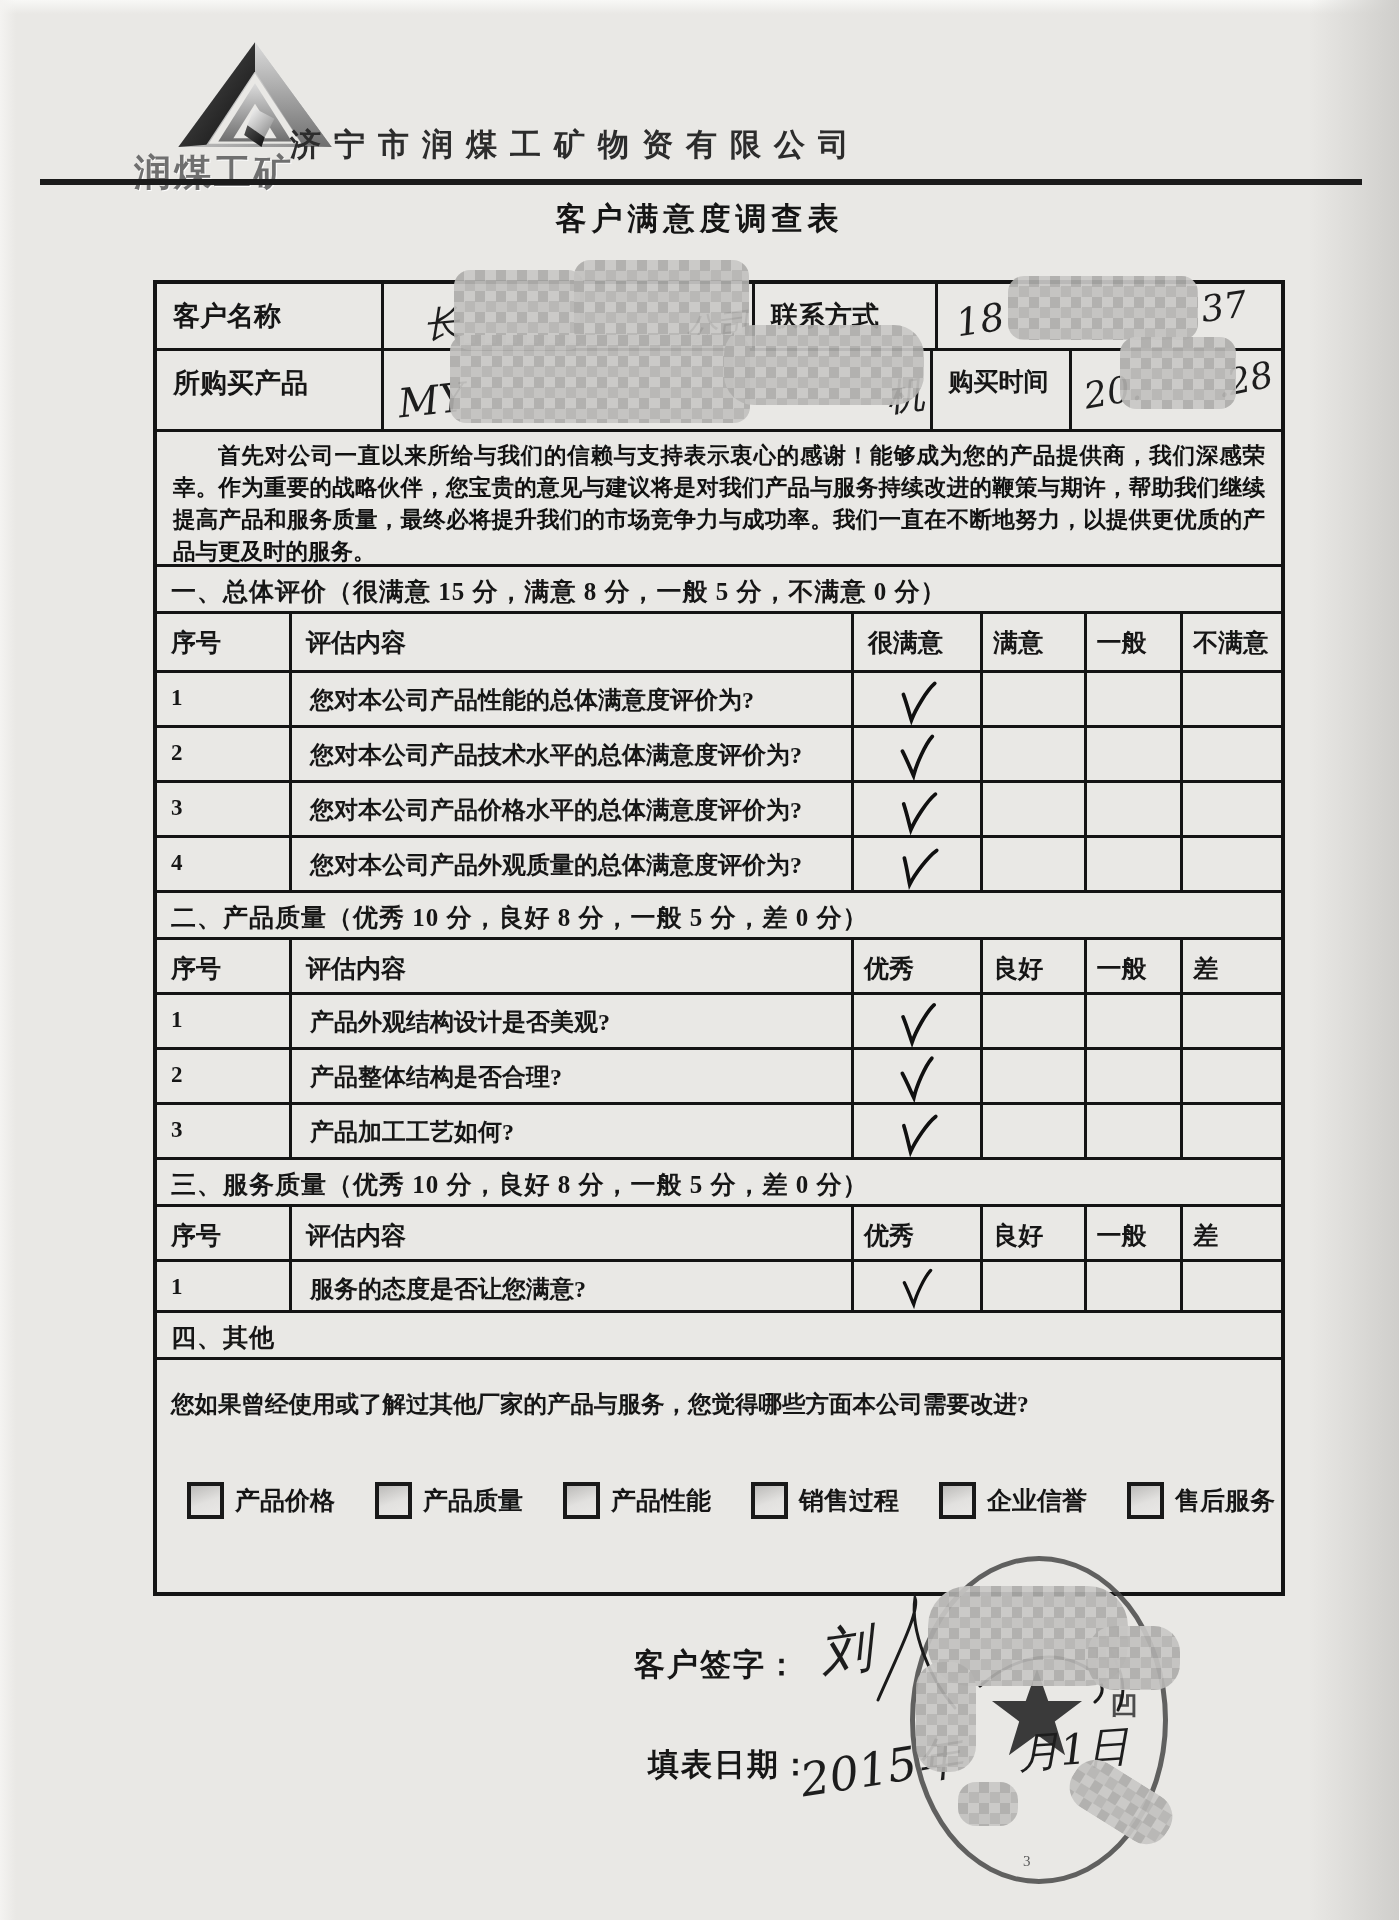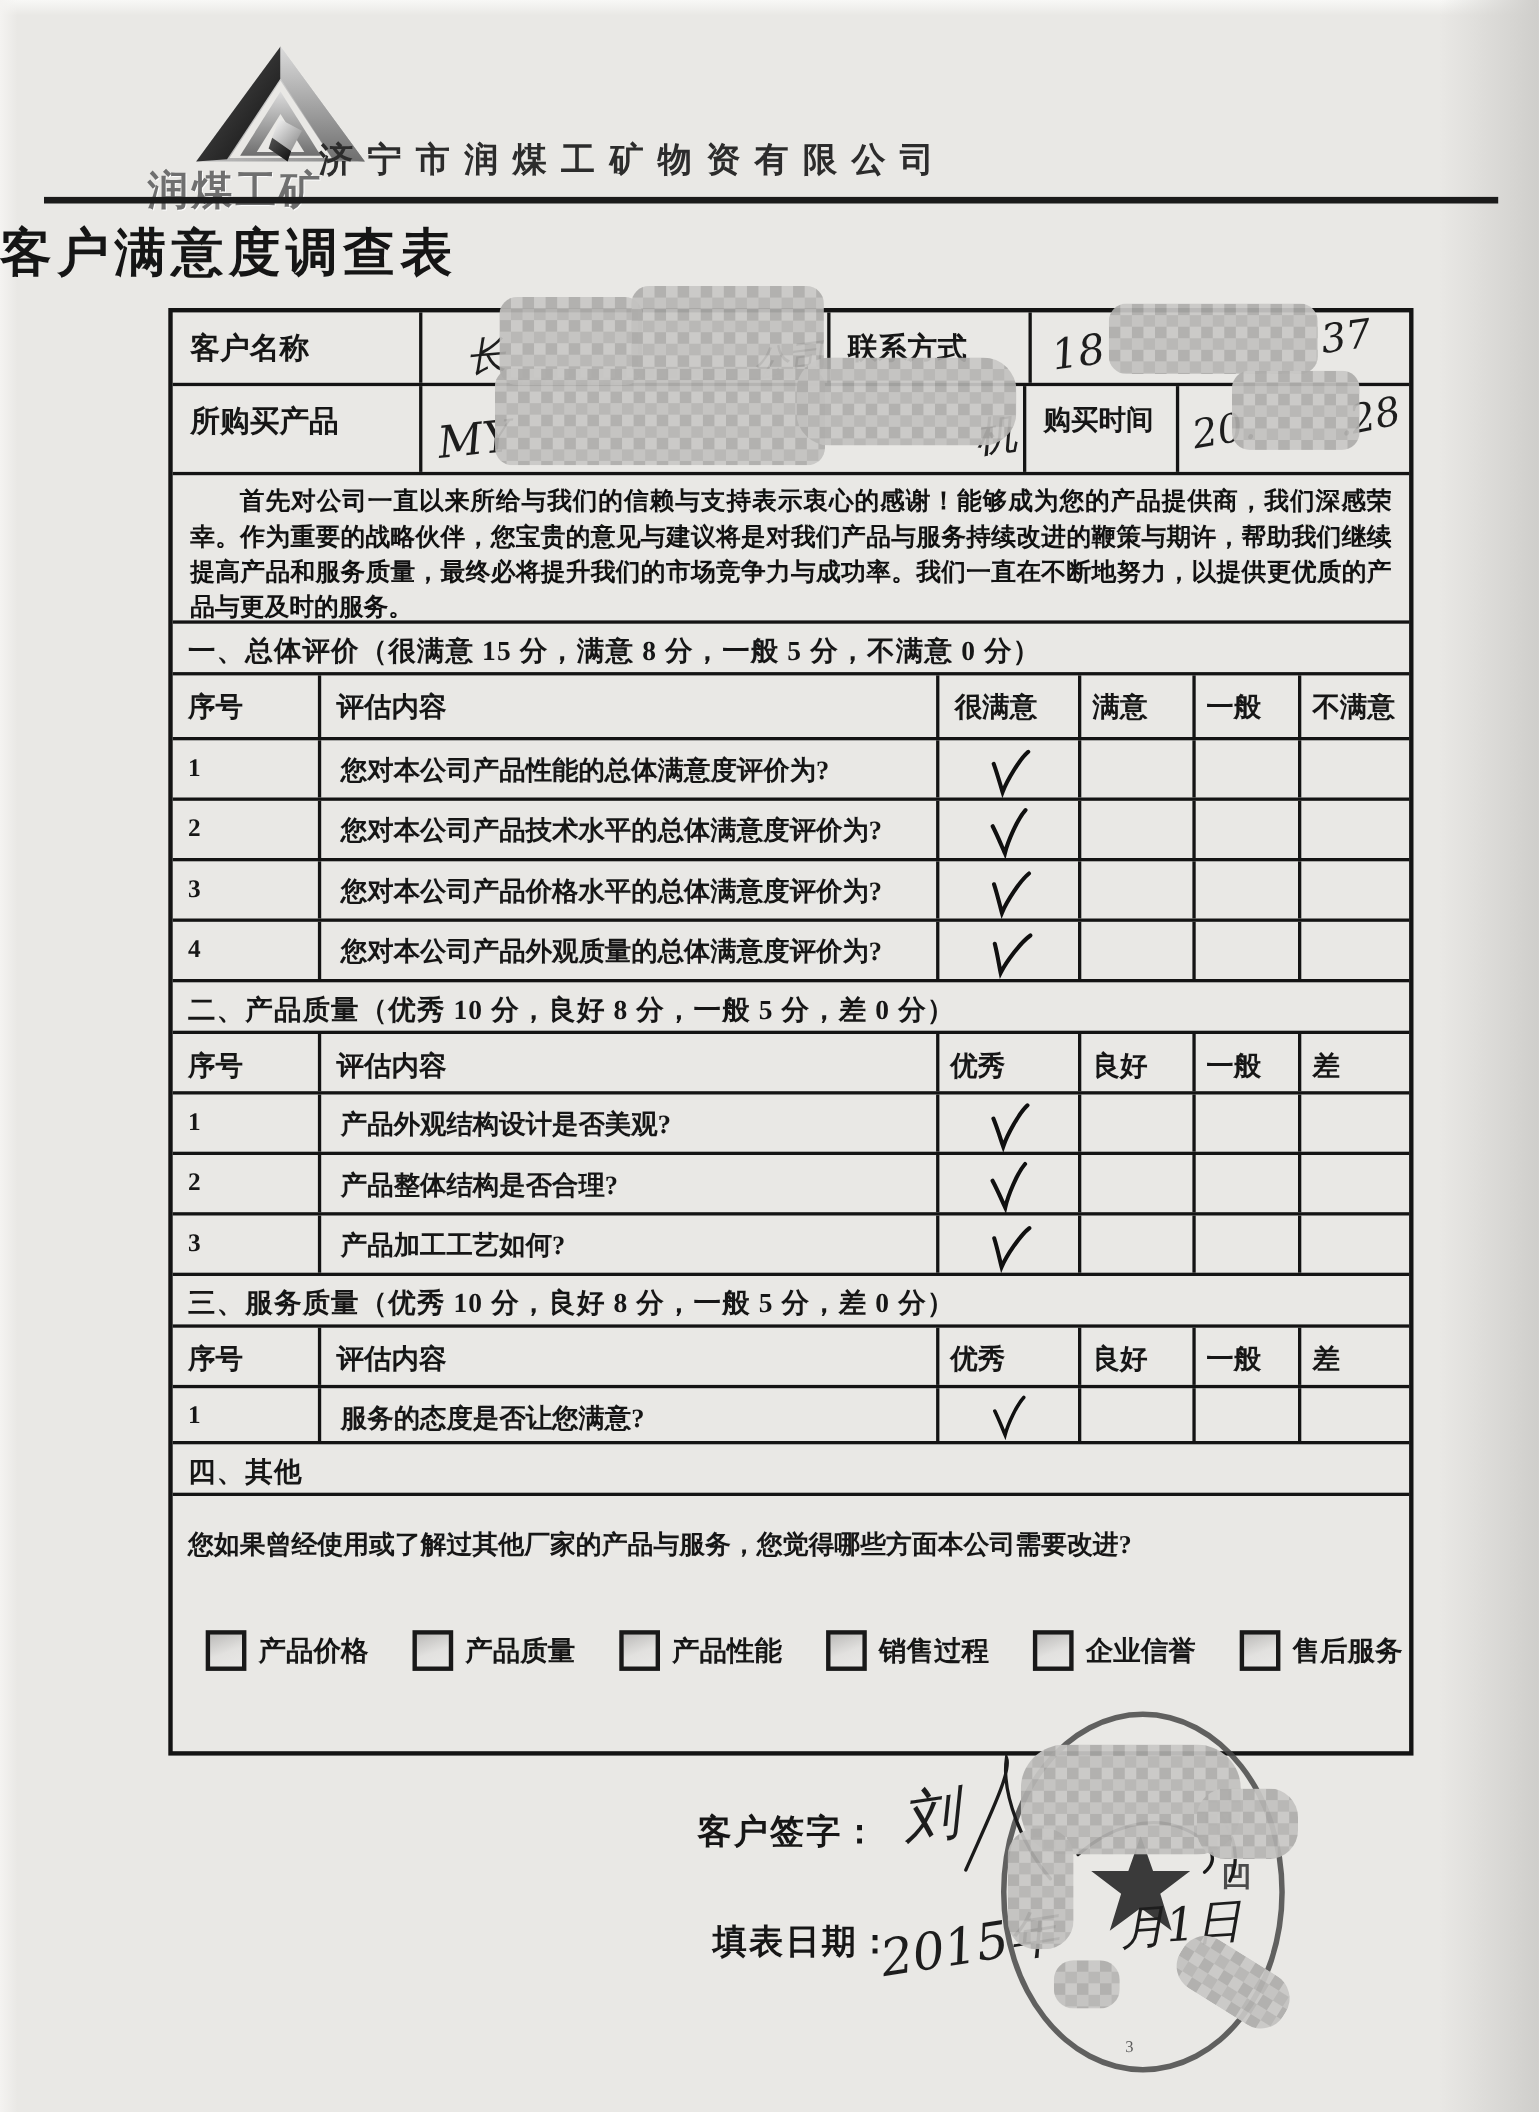--- a/index.html
+++ b/index.html
@@ -28,22 +28,22 @@
     font-weight:bold;font-size:37px;letter-spacing:3px;color:#6f6f6f;
     text-shadow:1px 1px 0 #fdfdfd;
   }
   .company-name{
     position:absolute;left:290px;top:124px;width:760px;
     font-size:31px;font-weight:600;letter-spacing:13px;color:#2c2c2c;
     white-space:nowrap;
   }
   .header-rule{position:absolute;left:40px;top:179px;width:1322px;height:6px;background:#1b1b1b;}
   .form-title{
-    position:absolute;left:0;top:198px;width:1399px;text-align:left;
-    font-size:47px;font-weight:bold;letter-spacing:5px;color:#151515;
+    position:absolute;left:0;top:198px;width:1399px;text-align:center;
+    font-size:31px;font-weight:bold;letter-spacing:5px;color:#151515;
   }
   
   .tbl{position:absolute;left:153px;top:280px;width:1132px;border:4px solid #141414;box-sizing:border-box;}
   .row{display:flex;border-bottom:3px solid #141414;align-items:stretch;}
   .row.last{border-bottom:none;margin-top:18px;}
   .cell{border-right:3px solid #141414;box-sizing:border-box;position:relative;overflow:visible;}
   .cell.lastc{border-right:none;}
   .lab{font-size:27px;font-weight:bold;padding:14px 0 0 16px;}
   .r-info1{height:64px;}
   .r-info2{height:78px;}

